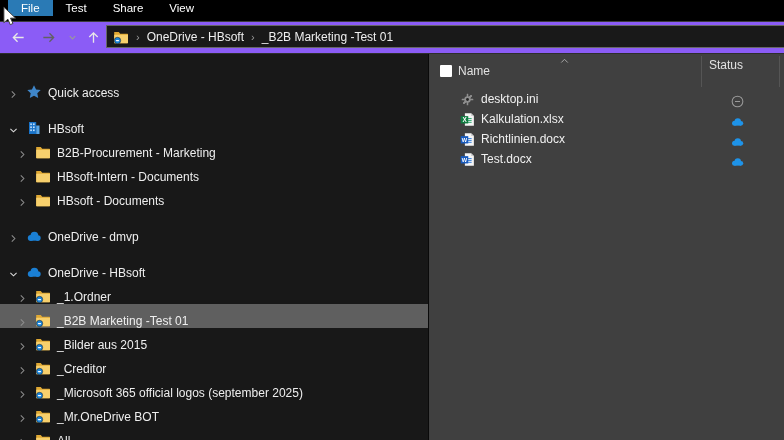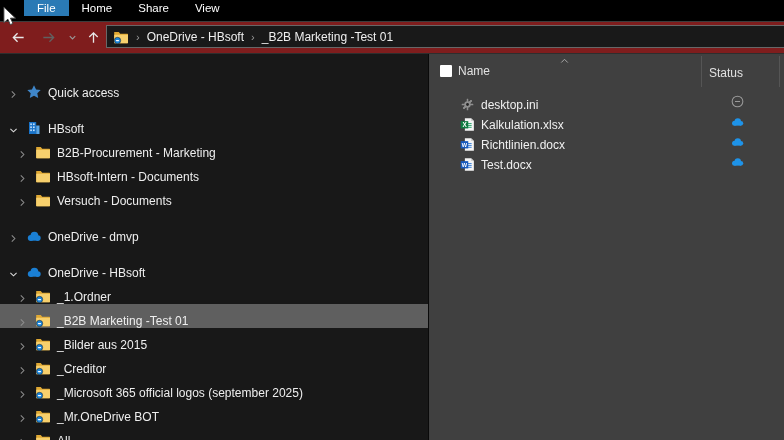--- a/index.html
+++ b/index.html
@@ -6,26 +6,26 @@
   body{
     width:784px;height:440px;overflow:hidden;position:relative;
     background:#1f1f1f;color:#e8e8e8;
     font-family:"Liberation Sans","DejaVu Sans",sans-serif;font-size:12px;
     -webkit-font-smoothing:antialiased;
   }
   svg{display:block}
 
   
   .ribbon{position:absolute;top:0;left:0;right:0;height:21px;background:#000;border-bottom:1px solid #3c3c3c}
-  .tabs{display:flex;padding-left:24px}
+  .tabs{display:flex;padding-left:8px}
   .tab{height:16px;line-height:16px;padding:0 13px;color:#fff;font-size:11.5px;cursor:default;white-space:nowrap}
   .tab.active{background:#2a7ab5}
 
   
-  .toolbar{position:absolute;top:22px;left:0;right:0;height:31px;background:#7f1d1d;border-bottom:1px solid #2e2e2e}
+  .toolbar{position:absolute;top:22px;left:0;right:0;height:31px;background:#8b5cf6;border-bottom:1px solid #2e2e2e}
   .navbtn{position:absolute;top:4px;width:22px;height:22px;display:flex;align-items:center;justify-content:center}
   .navbtn svg{width:15px;height:15px}
   .navbtn.small svg{width:11px;height:11px}
   .addressbar{position:absolute;left:106px;right:-2px;top:3px;height:23px;border:1px solid #676767;background:#191919;display:flex;align-items:center;padding-left:6px;box-sizing:border-box}
   .crumb-icon{width:16px;height:16px;flex:none}
   .crumb-icon svg{width:16px;height:16px}
   .crumb-sep{color:#9a9a9a;padding:0 7px;font-size:11px}
   .crumb{color:#efefef;white-space:nowrap}
 
   
@@ -42,41 +42,41 @@
   .slabel{color:#eeeeee}
 
   
   .main{flex:1;background:#404040;position:relative}
   .mainheader{position:absolute;top:0;left:0;right:0;height:38px;color:#e2e2e2}
   .selall{position:absolute;left:11px;top:11px;width:12px;height:12px;background:#fff;border-radius:1px}
   .colname{position:absolute;left:29px;top:10px}
   .sorticon{position:absolute;left:129px;top:0;width:13px;height:13px}
   .sorticon svg{width:13px;height:13px}
   .colsep1{position:absolute;left:272px;top:2px;height:31px;width:1px;background:#555}
-  .colstatus{position:absolute;left:280px;top:12px}
+  .colstatus{position:absolute;left:280px;top:4px}
   .colsep2{position:absolute;left:350px;top:2px;height:31px;width:1px;background:#555}
   .filerows{position:absolute;top:38px;left:0;right:0}
-  .frow{position:relative;height:20px;display:flex;align-items:flex-end;padding-left:31px}
+  .frow{position:relative;height:20px;display:flex;align-items:flex-start;padding-left:31px}
   .ficon{width:15px;height:15px;margin-right:6px;flex:none}
   .ficon svg{width:15px;height:15px}
   .fname{color:#f0f0f0;white-space:nowrap}
   .fstatus{position:absolute;left:301px;top:2px;width:15px;height:15px}
   .fstatus svg{width:15px;height:15px}
 
   
   .cursor{position:absolute;left:2px;top:6px;width:17px;height:23px;z-index:50;pointer-events:none}
   .cursor svg{width:17px;height:23px}
 </style>
 </head>
 <body>
 
 <div class="ribbon">
   <div class="tabs">
       <div class="tab active"><span class="tab-label">File</span></div>
-      <div class="tab"><span class="tab-label">Home</span></div>
+      <div class="tab"><span class="tab-label">Test</span></div>
       <div class="tab"><span class="tab-label">Share</span></div>
       <div class="tab"><span class="tab-label">View</span></div>
     </div>
 </div>
 
 <div class="toolbar">
   <div class="navbtn" style="left:7px">
       <span>
         <svg viewBox="0 0 16 16">
           <path d="M13.5 8H3M7 3.5 2.5 8 7 12.5" fill="none" stroke="#e8e8e8" stroke-width="1.4"></path>
@@ -187,21 +187,21 @@
           <svg viewBox="0 0 16 16">
             <path d="M5.5 3.5 10 8l-4.5 4.5" fill="none" stroke="#8f8f8f" stroke-width="1.5"></path>
           </svg>
         </span>
     <span class="sicon">
           <svg viewBox="0 0 16 16">
             <path d="M1.2 3h4.6l1.4 1.8h7.3c.3 0 .5.2.5.5v8.4c0 .3-.2.5-.5.5H1.7c-.3 0-.5-.2-.5-.5z" fill="#dfa833"></path>
             <path d="M1.2 5.8h13.8v7.9c0 .3-.2.5-.5.5H1.7c-.3 0-.5-.2-.5-.5z" fill="#f7d06d"></path>
           </svg>
         </span>
-    <span class="slabel">Versuch - Documents</span>
+    <span class="slabel">HBsoft - Documents</span>
   </div>
       <div class="srow group">
     <span class="chev">
           <svg viewBox="0 0 16 16">
             <path d="M5.5 3.5 10 8l-4.5 4.5" fill="none" stroke="#8f8f8f" stroke-width="1.5"></path>
           </svg>
         </span>
     <span class="sicon">
           <svg viewBox="0 0 16 16">
             <g fill="#1a7fd4">

